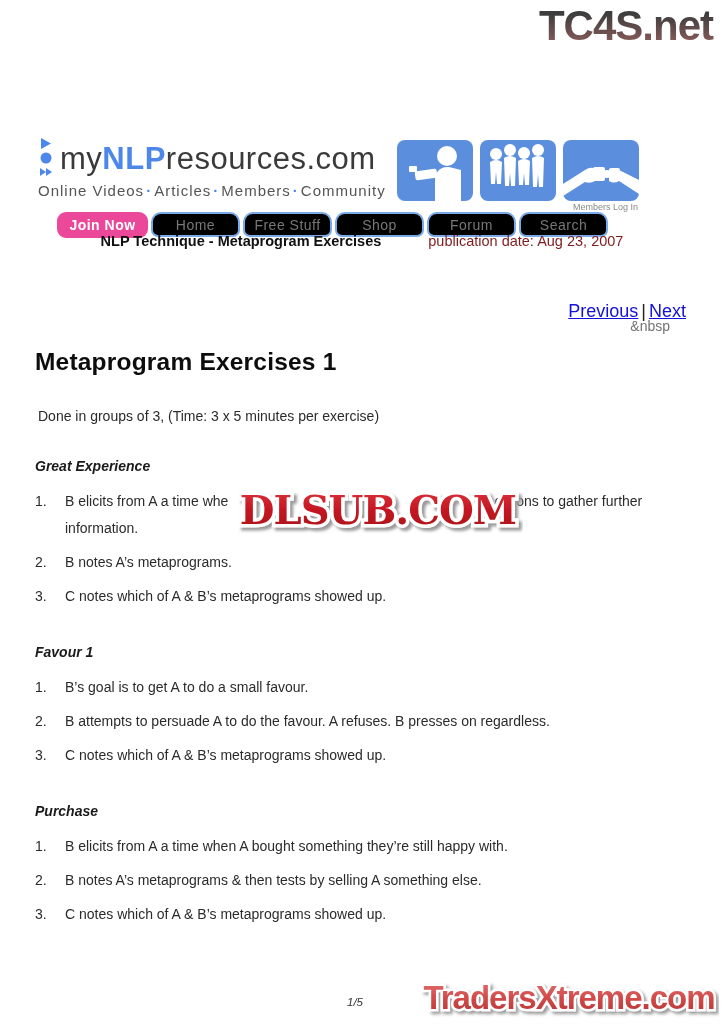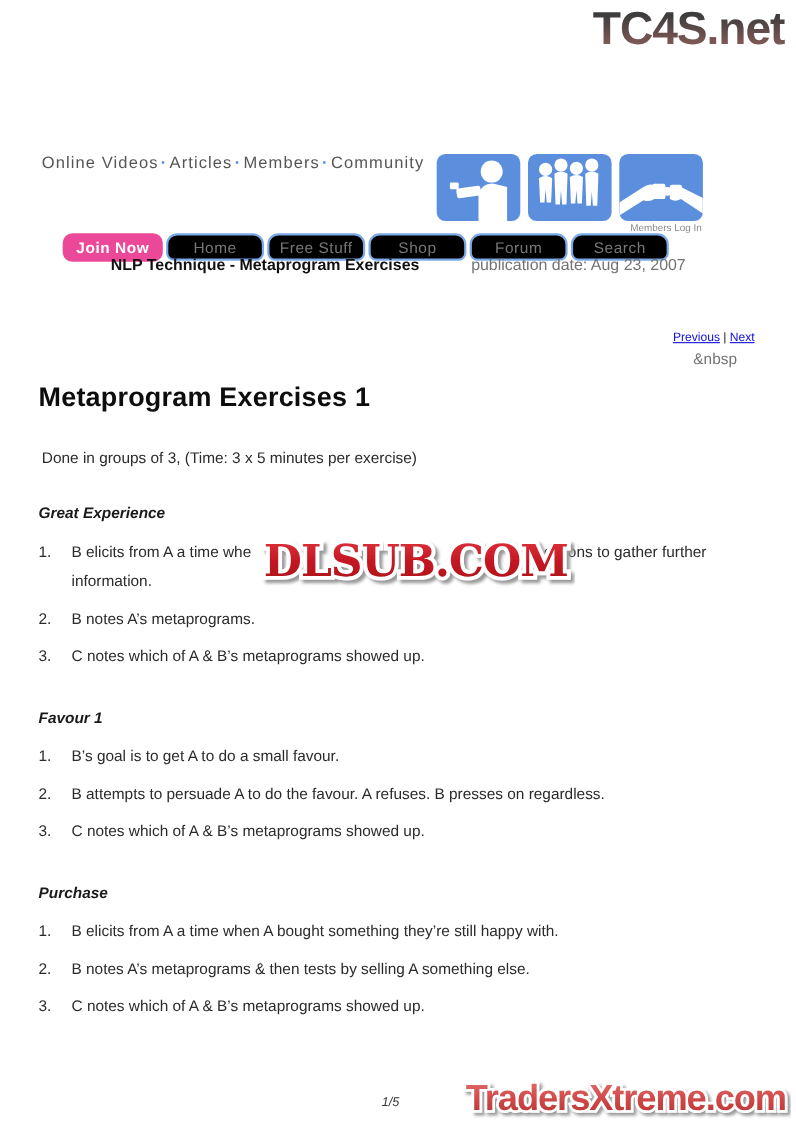--- a/index.html
+++ b/index.html
@@ -25,24 +25,24 @@
   .members { position:absolute; left:398px; top:202px; width:240px; text-align:right; font-size:9px; color:#8a8a8a; }
 
   
   .nav { position:absolute; left:57px; top:212px; display:flex; gap:3px; }
   .join-btn { background:#ec4899; color:#fff; font-weight:bold; font-size:14px; border-radius:9px; width:91px; height:26px; display:flex; align-items:center; justify-content:center; letter-spacing:0.5px; }
   .tab { width:89px; height:25px; border:2px solid #7aa9e8; border-radius:10px 10px 7px 7px; background:#000000; color:#777; font-size:14px; display:flex; align-items:center; justify-content:center; letter-spacing:0.5px; }
 
   
   .titlebar { position:absolute; left:0; top:233px; width:724px; text-align:center; font-size:14.5px; }
   .titlebar .doc-title { font-weight:bold; color:#111; }
-  .titlebar .pub-date { color:#737373; margin-left:8px;padding-left:39px; }
-
-  
-  .pager { position:absolute; right:38px; top:301px; text-align:right; font-size:11px; }
+  .titlebar .pub-date { color:#7f1d1d; margin-left:8px;padding-left:39px; }
+
+  
+  .pager { position:absolute; right:38px; top:301px; text-align:right; font-size:18px; }
   .pager a { color:#1310d8; text-decoration:underline; cursor:pointer; }
   .pager .sep { color:#222; padding:0 3px; }
   .nbsp-txt { position:absolute; right:54px; top:318px; font-size:14px; color:#737373; }
 
   
   .article { position:absolute; left:35px; top:348px; width:650px; }
   .article h1 { font-size:24.5px; color:#0d0d0d; letter-spacing:0.2px; margin-bottom:32px; }
   .intro { font-size:14px; margin-bottom:22px; padding-left:3px; }
   .section-title { font-size:14px; font-weight:bold; font-style:italic; color:#1a1a1a; margin-top:34px; margin-bottom:14px; }
   .item { display:flex; font-size:14px; line-height:27px; margin-bottom:7px; }
@@ -66,20 +66,29 @@
         <linearGradient id="tcgrad" x1="0" y1="0" x2="0" y2="1">
           <stop offset="0.25" stop-color="#3d3d3d"></stop>
           <stop offset="1" stop-color="#96625f"></stop>
         </linearGradient>
       </defs>
       <text x="212" y="40" text-anchor="end" font-family="Liberation Sans, sans-serif" font-size="42" font-weight="bold" letter-spacing="-1" fill="url(#tcgrad)">TC4S.net</text>
     </svg>
   </div>
 
   <div class="logo-block">
+    <div class="logo-row">
+      <svg class="logo-icon" viewBox="0 0 18 42">
+        <polygon points="3,0 13,5.5 3,11" fill="#4d87ea"></polygon>
+        <circle cx="8" cy="20" r="5.5" fill="#4d87ea"></circle>
+        <polygon points="2,30 8,34 2,38" fill="#4d87ea"></polygon>
+        <polygon points="8,30 14,34 8,38" fill="#4d87ea"></polygon>
+      </svg>
+      <div class="logo-text"><span>my</span><span class="nlp">NLP</span><span>resources.com</span></div>
+    </div>
     <div class="tagline"><span>Online Videos</span><span class="dot">·</span><span>Articles</span><span class="dot">·</span><span>Members</span><span class="dot">·</span><span>Community</span></div>
   </div>
 
   <div class="tiles">
     <div class="tile">
       <svg width="76" height="61" viewBox="0 0 76 61">
         <circle cx="50" cy="16" r="10" fill="#fff"></circle>
         <path d="M38 61 L38 36 Q42 26 52 27 L64 30 L64 61 Z" fill="#fff"></path>
         <rect x="18" y="30" width="22" height="9" rx="2" fill="#fff" transform="rotate(-8 29 34)"></rect>
         <rect x="12" y="26" width="8" height="6" rx="1" fill="#fff"></rect>

